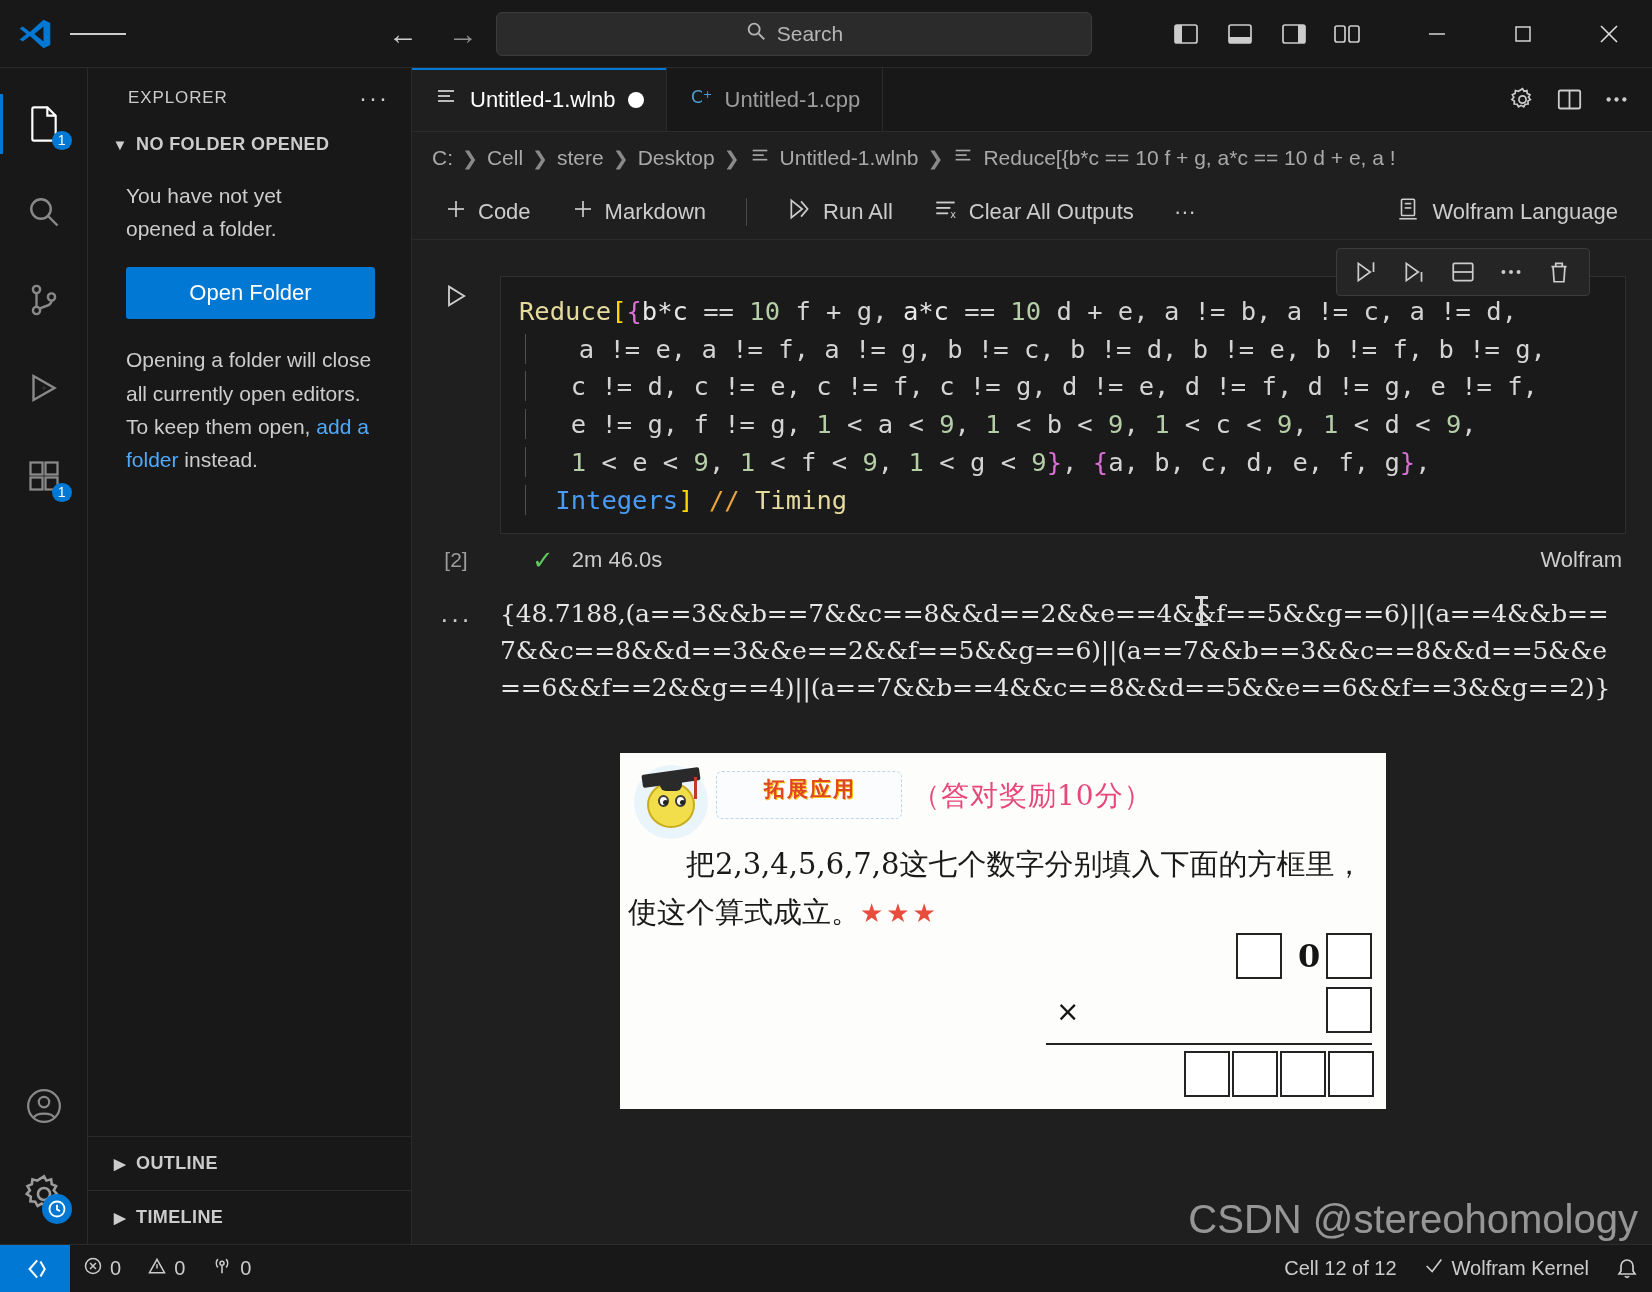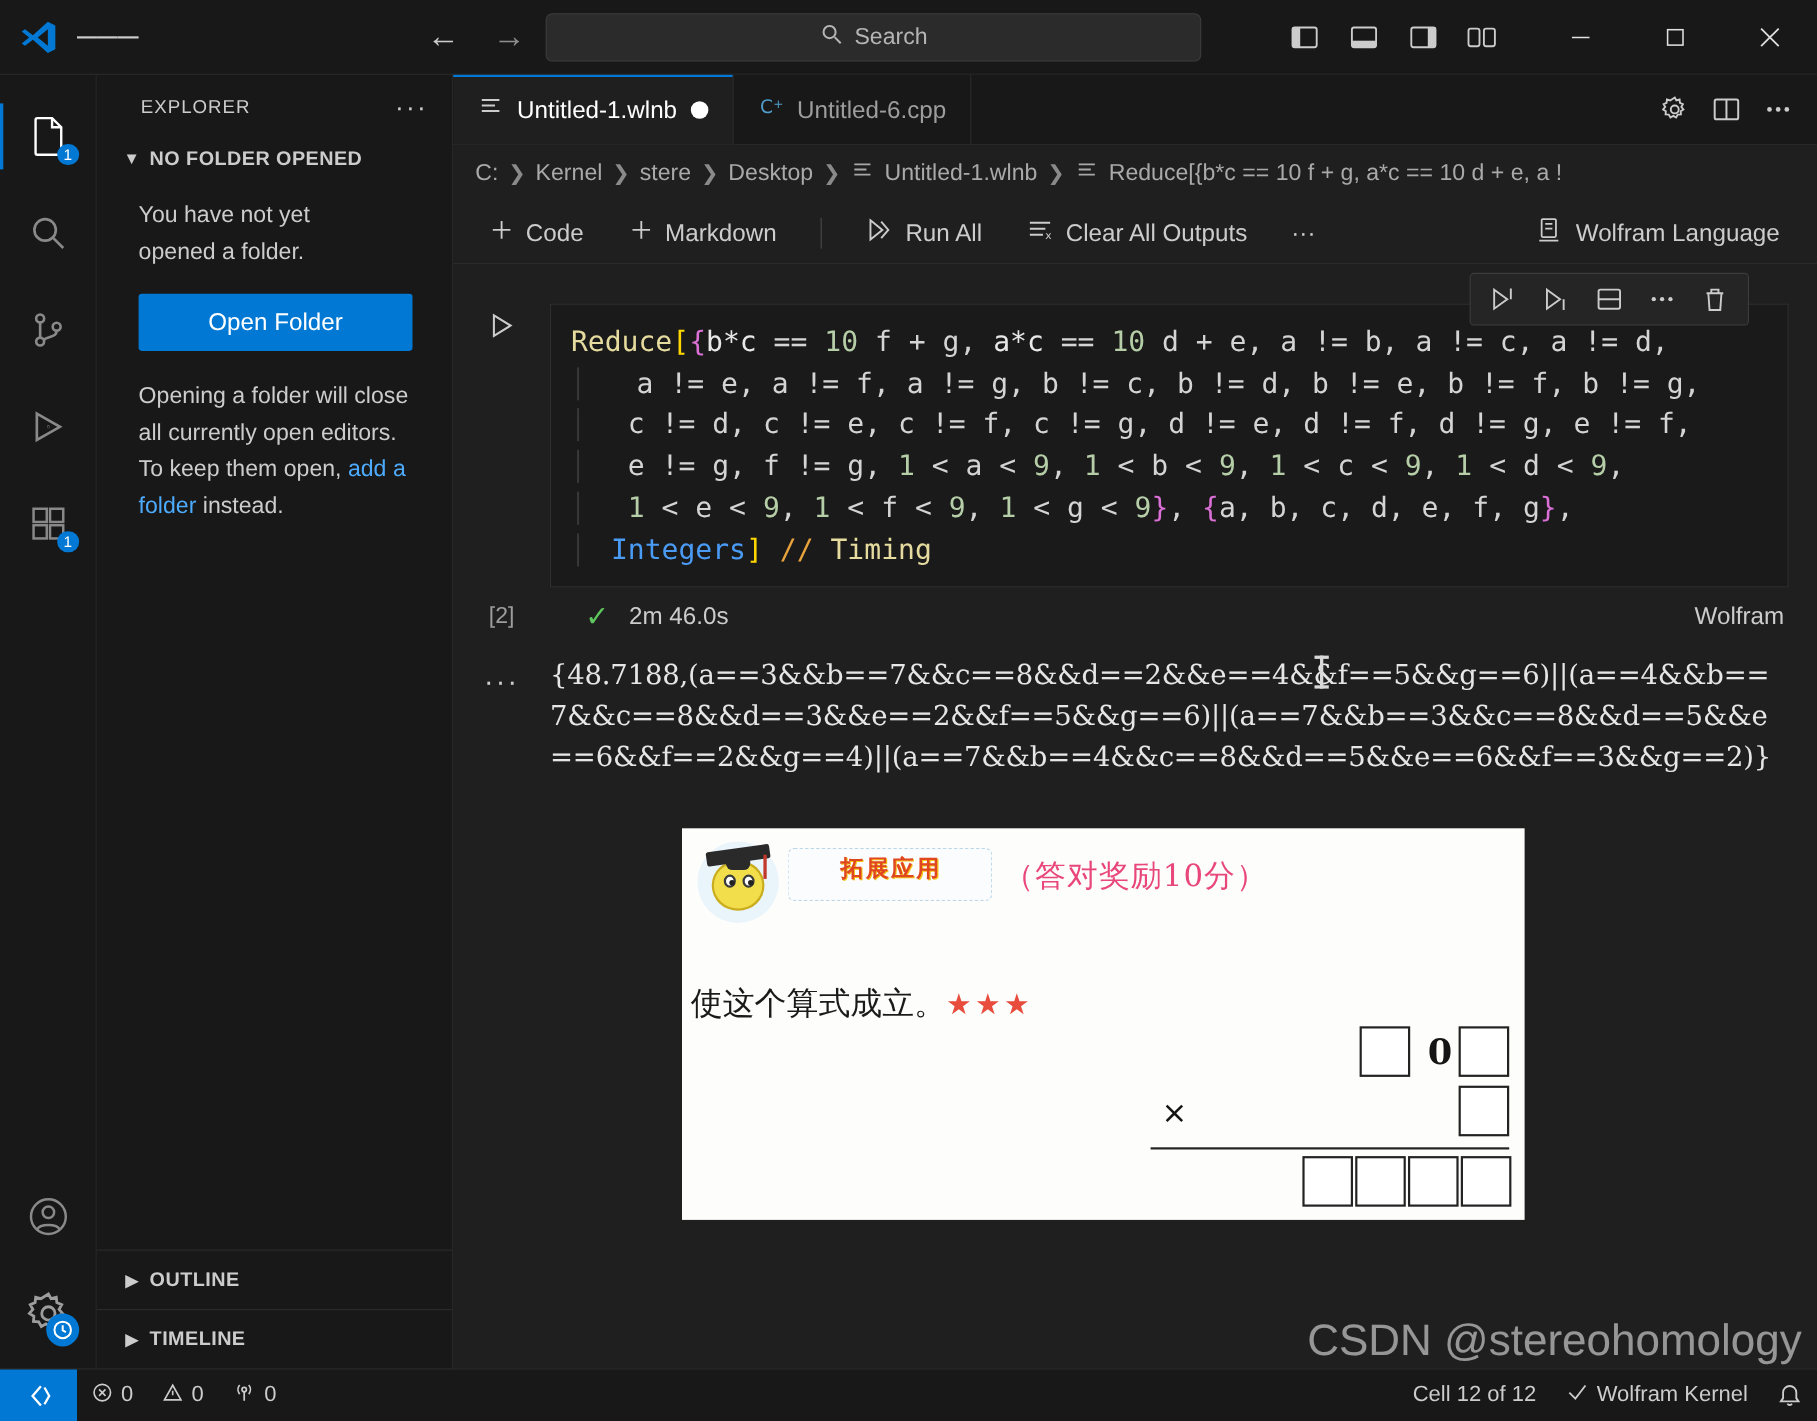--- a/index.html
+++ b/index.html
@@ -383,21 +383,21 @@
           <span>Untitled-1.wlnb</span>
           <span class="dirty"></span>
         </div>
         <div class="tab">
           <span>
             <svg width="24" height="24" viewBox="0 0 24 24">
                 <text x="2" y="18" font-size="17" fill="#4f9ecb" font-family="DejaVu Sans, sans-serif">C</text>
                 <text x="14" y="13" font-size="11" fill="#4f9ecb" font-family="DejaVu Sans, sans-serif">+</text>
               </svg>
           </span>
-          <span>Untitled-6.cpp</span>
+          <span>Untitled-1.cpp</span>
         </div>
         <div class="tabs-actions">
           <span class="ta">
             <svg width="27" height="27" viewBox="0 0 24 24" fill="none" stroke="#cccccc" stroke-width="1.5">
                 <circle cx="12" cy="12" r="3.2"></circle>
                 <path d="M12 2.4 l1.3 2.3 2.6 -.7 .3 2.6 2.4 1.1 -1.3 2.3 1.7 2 -2.2 1.4 .2 2.6 -2.6 .2 -1.3 2.3 -2.3 -1.3 -2.3 1.3 -1.3 -2.3 -2.6 -.2 .2 -2.6 -2.2 -1.4 1.7 -2 -1.3 -2.3 2.4 -1.1 .3 -2.6 2.6 .7 z"></path>
               </svg>
           </span>
           <span class="ta">
             <svg width="27" height="27" viewBox="0 0 24 24" fill="none" stroke="#cccccc" stroke-width="1.6">
@@ -411,21 +411,21 @@
                 <circle cx="12" cy="12" r="1.9"></circle>
                 <circle cx="19" cy="12" r="1.9"></circle>
               </svg>
           </span>
         </div>
       </div>
 
       <div class="breadcrumb">
         <span class="bc-item">C:</span>
         <span class="bc-sep">❯</span>
-        <span class="bc-item">Kernel</span>
+        <span class="bc-item">Cell</span>
         <span class="bc-sep">❯</span>
         <span class="bc-item">stere</span>
         <span class="bc-sep">❯</span>
         <span class="bc-item">Desktop</span>
         <span class="bc-sep">❯</span>
         <span>
           <svg width="22" height="22" viewBox="0 0 24 24" stroke="#a9a9a9" stroke-width="1.8">
               <line x1="4" y1="6" x2="20" y2="6"></line>
               <line x1="4" y1="11" x2="16" y2="11"></line>
               <line x1="4" y1="16" x2="20" y2="16"></line>
@@ -581,20 +581,21 @@
                       </div>
                     <div class="eye r">
                         <div class="pupil"></div>
                       </div>
                   </div>
 
                   <div class="title-plate"></div>
                   <div class="title-cn">拓展应用</div>
                   <div class="title-paren">（答对奖励10分）</div>
 
+                  <div class="q-line1">把2,3,4,5,6,7,8这七个数字分别填入下面的方框里，</div>
                   <div class="q-line2">
                     <span>使这个算式成立。</span><span class="stars">★★★</span>
                   </div>
 
                   <div class="sum-area">
                     <div class="box bx" style="left: 200px; top: 4px;"></div>
                     <div class="zero" style="left: 262px; top: 8px;">0</div>
                     <div class="box bx" style="left: 290px; top: 4px;"></div>
                     <div class="times" style="left: 20px; top: 66px;">×</div>
                     <div class="box bx" style="left: 290px; top: 58px;"></div>

